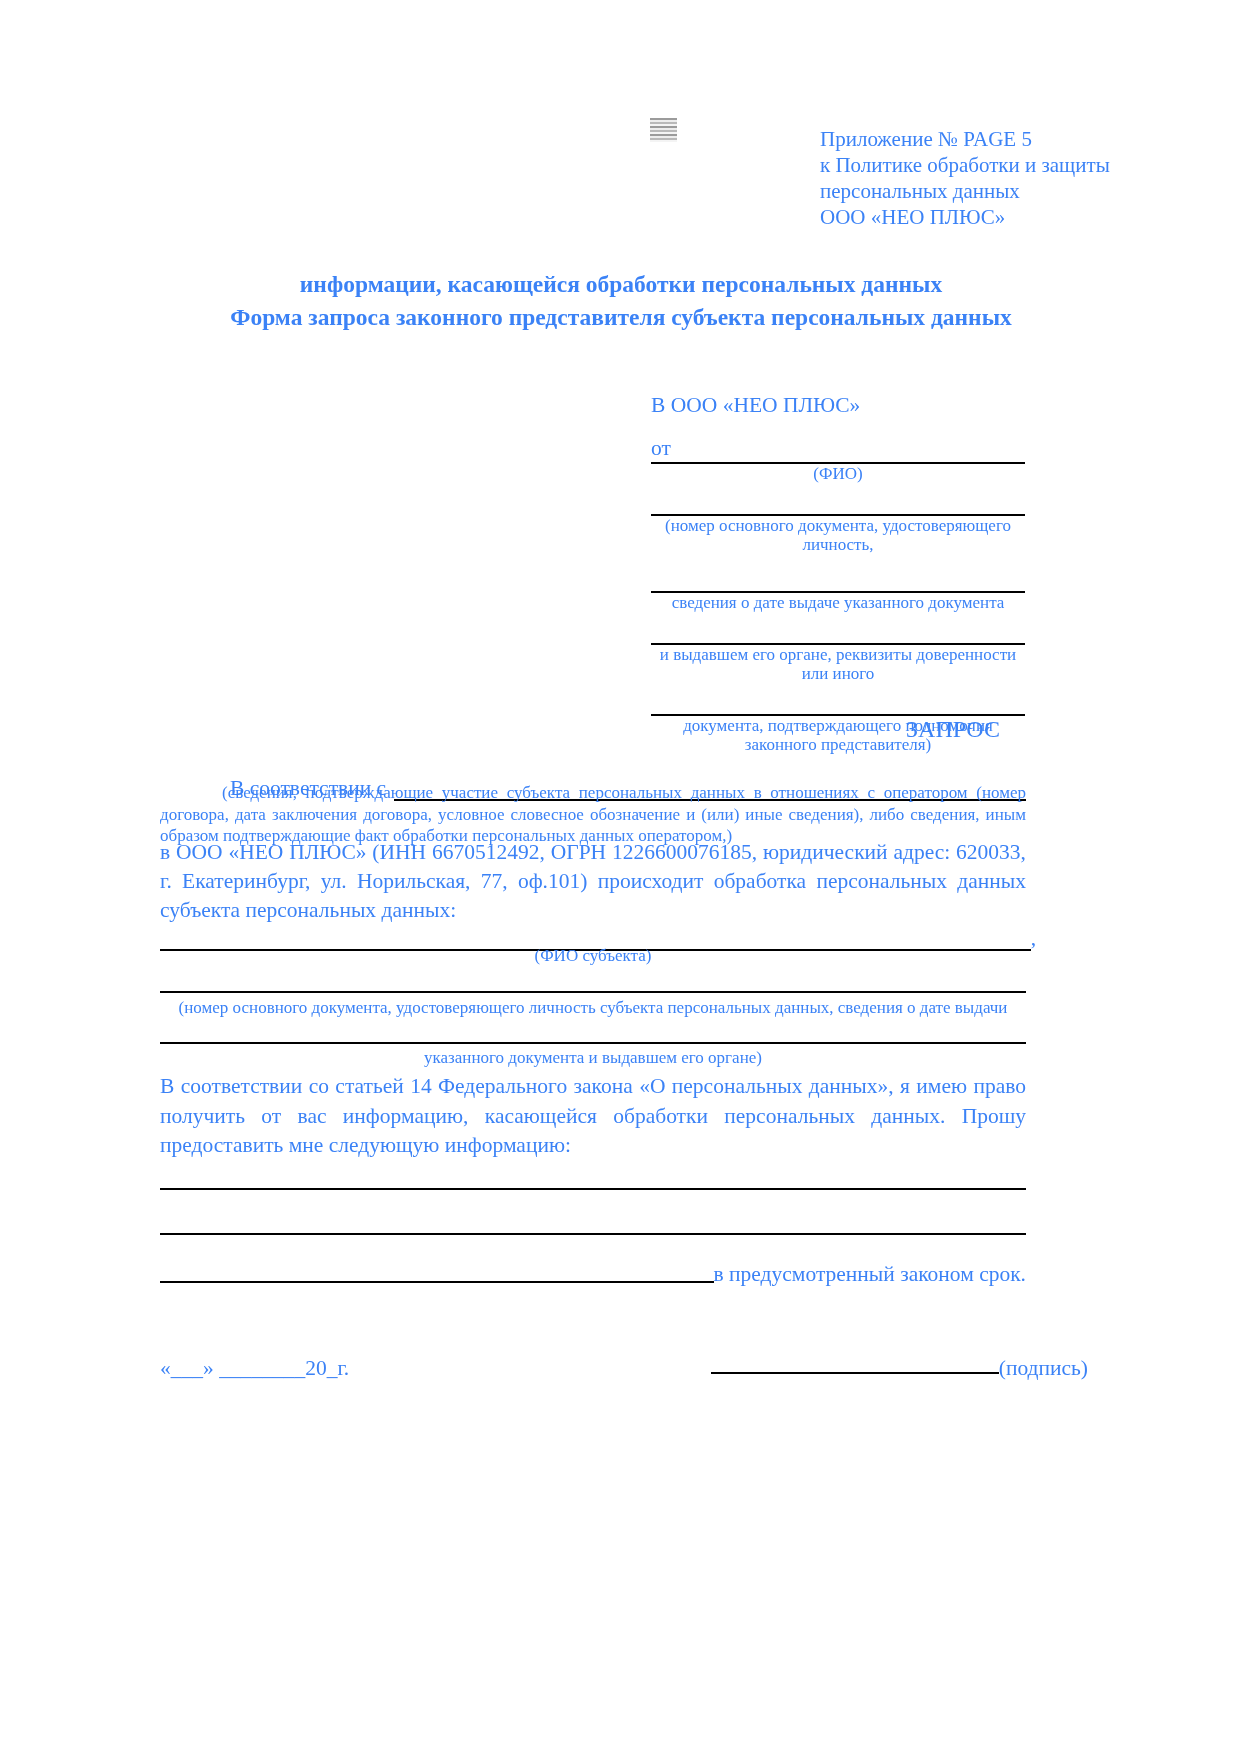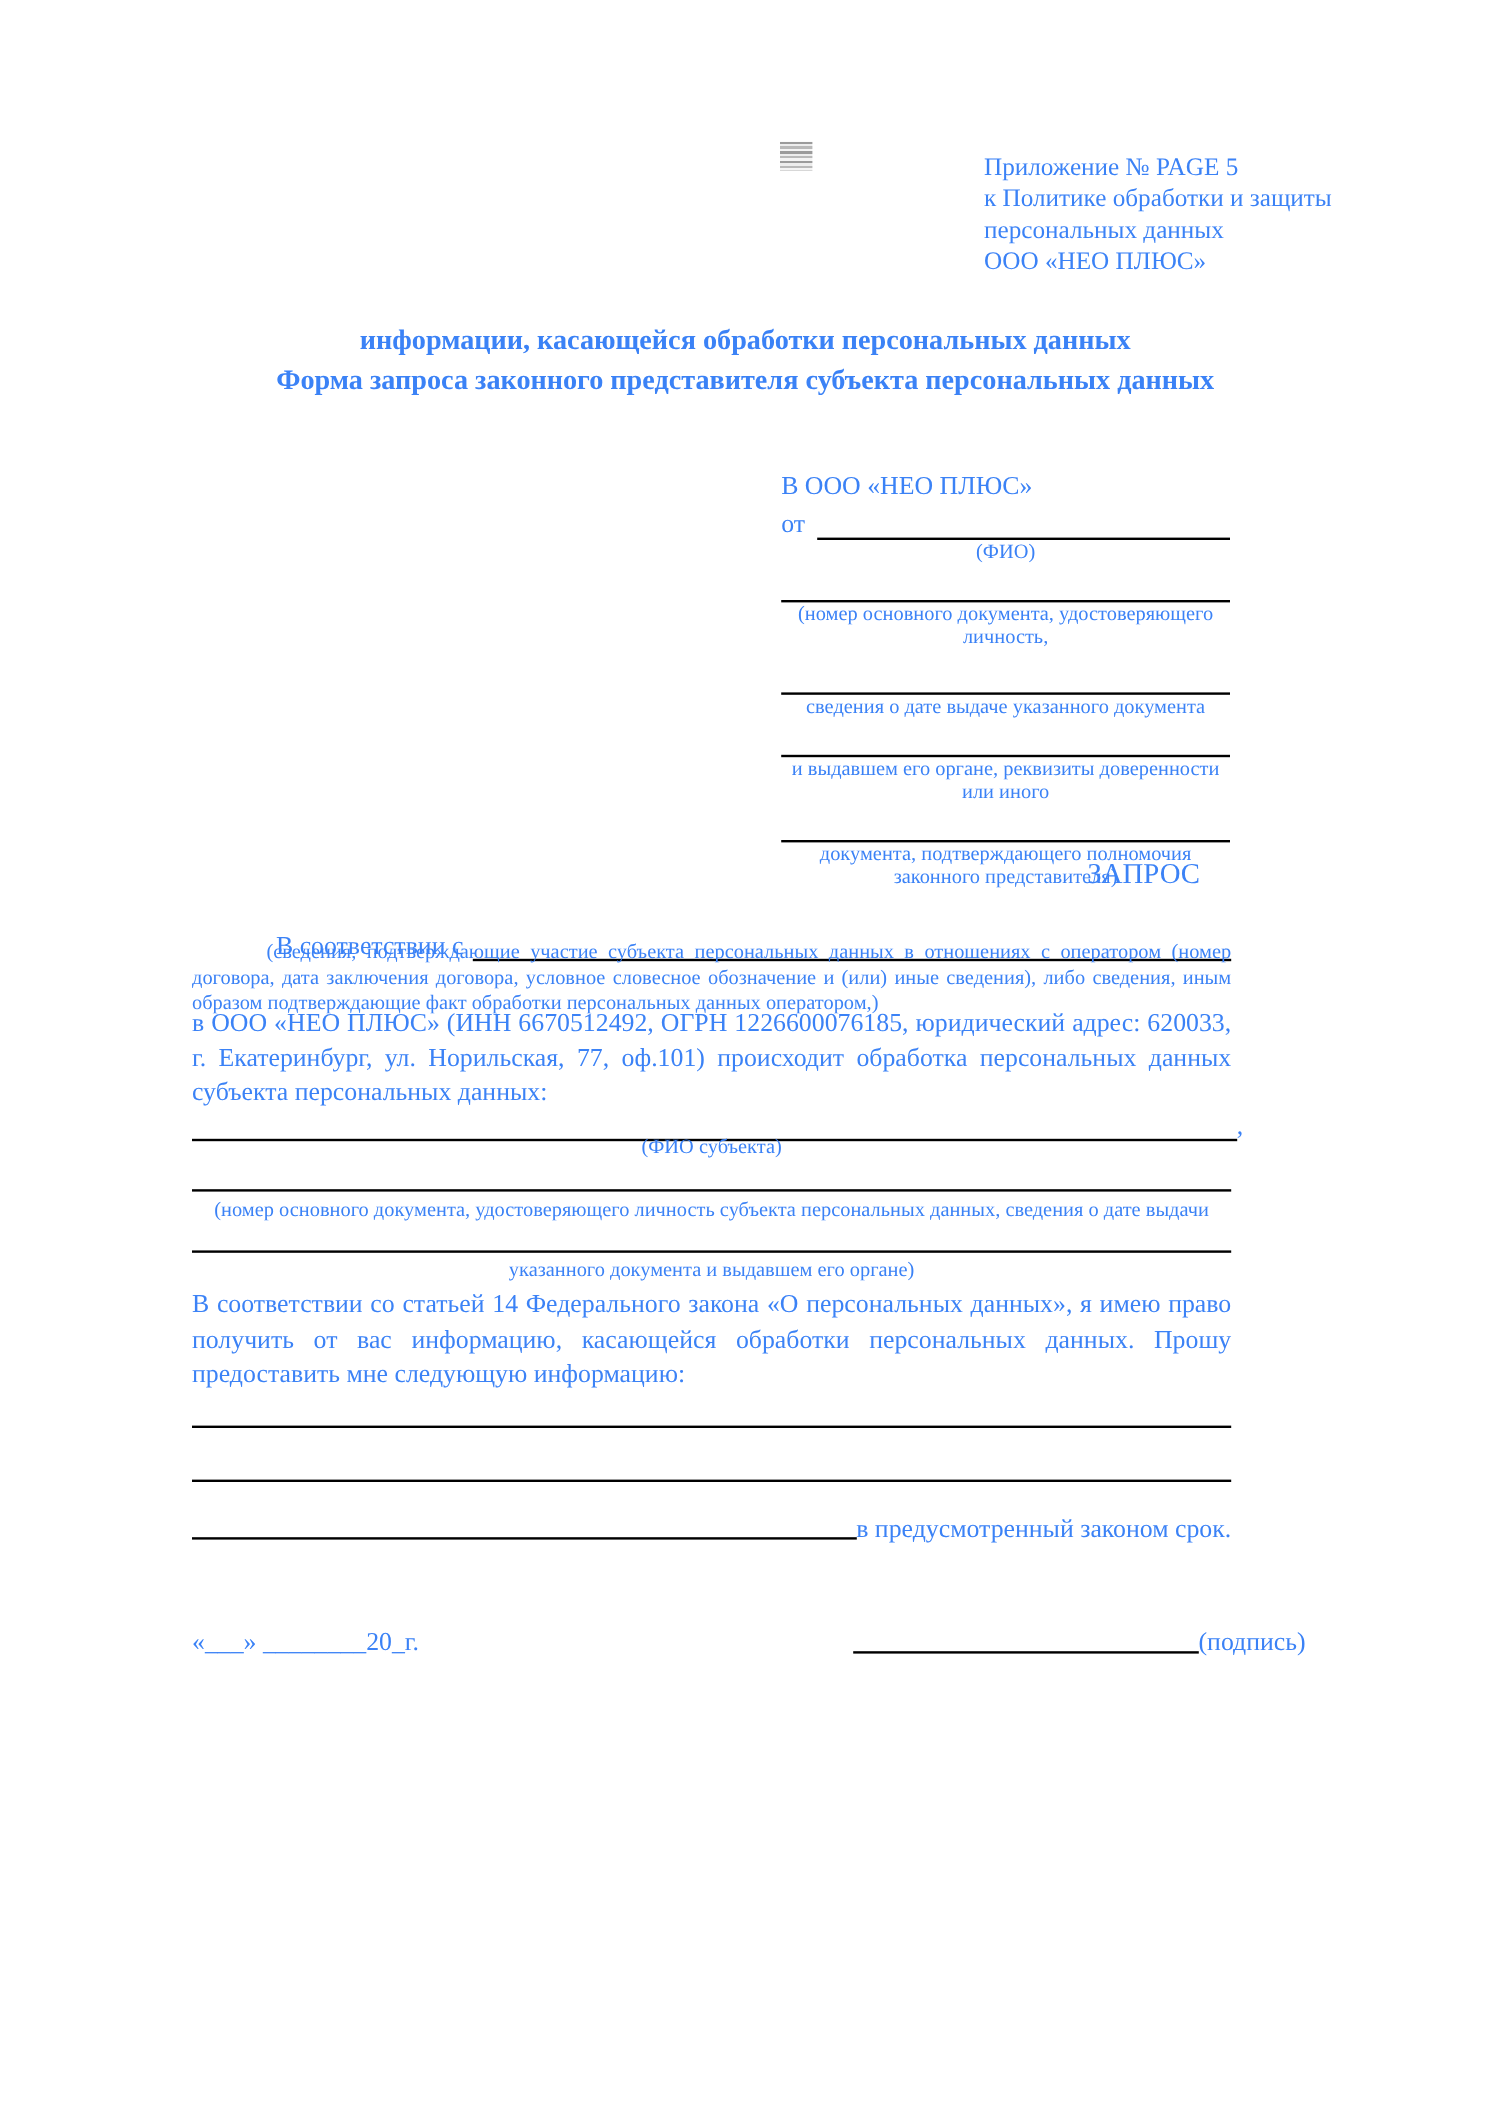--- a/index.html
+++ b/index.html
@@ -20,21 +20,21 @@
   }
   .header-block{
     position:absolute;left:820px;top:126px;
     font-size:21px;line-height:26px;white-space:nowrap;
   }
   .title{
     position:absolute;left:0;right:0;top:268px;
     text-align:center;font-weight:bold;font-size:23.5px;line-height:33px;
   }
   .addr{position:absolute;left:651px;top:392px;width:374px;font-size:21.5px;line-height:27px;}
-  .from-row{display:flex;margin-top:4px;}
+  .from-row{display:flex;margin-top:16px;flex-direction:column;}
   .from-row .lbl{padding-right:10px;}
   .fline{flex:1;border-bottom:2px solid #000;}
   .cap{font-size:17px;line-height:19px;text-align:center;}
   .field{height:30px;border-bottom:2px solid #000;}
   .field.tall{height:36px;}
   .addr .cap{margin-bottom:1px;}
   .zapros{position:absolute;left:300px;top:716px;width:700px;text-align:right;font-size:24px;}
   .intro-row{position:absolute;left:160px;top:750px;width:866px;display:flex;font-size:21.5px;margin-top:26px;}
   .intro-row .lbl{padding-left:70px;padding-right:8px;white-space:nowrap;}
   .intro-cap{
@@ -54,21 +54,21 @@
     font-size:21.5px;line-height:29.5px;text-align:justify;
   }
   .reply1{position:absolute;left:160px;top:1240px;width:866px;text-align:right;font-size:21.5px;}
   .reply2{position:absolute;left:160px;top:1262px;width:866px;display:flex;align-items:flex-end;font-size:21.5px;}
   .reply2 .fline{margin-bottom:4px;}
   .reply2 .sfx{white-space:nowrap;}
   .footer{
     position:absolute;left:160px;top:1356px;width:928px;
     display:flex;justify-content:space-between;align-items:flex-end;font-size:21.5px;
   }
-  .sig{display:flex;align-items:center;}
+  .sig{display:flex;align-items:flex-start;}
   .sig-line{width:288px;border-bottom:2px solid #000;height:16px;}
 </style>
 </head>
 <body>
 
 <div class="page">
 
   <div class="page-icon"></div>
 
   <div class="header-block">

